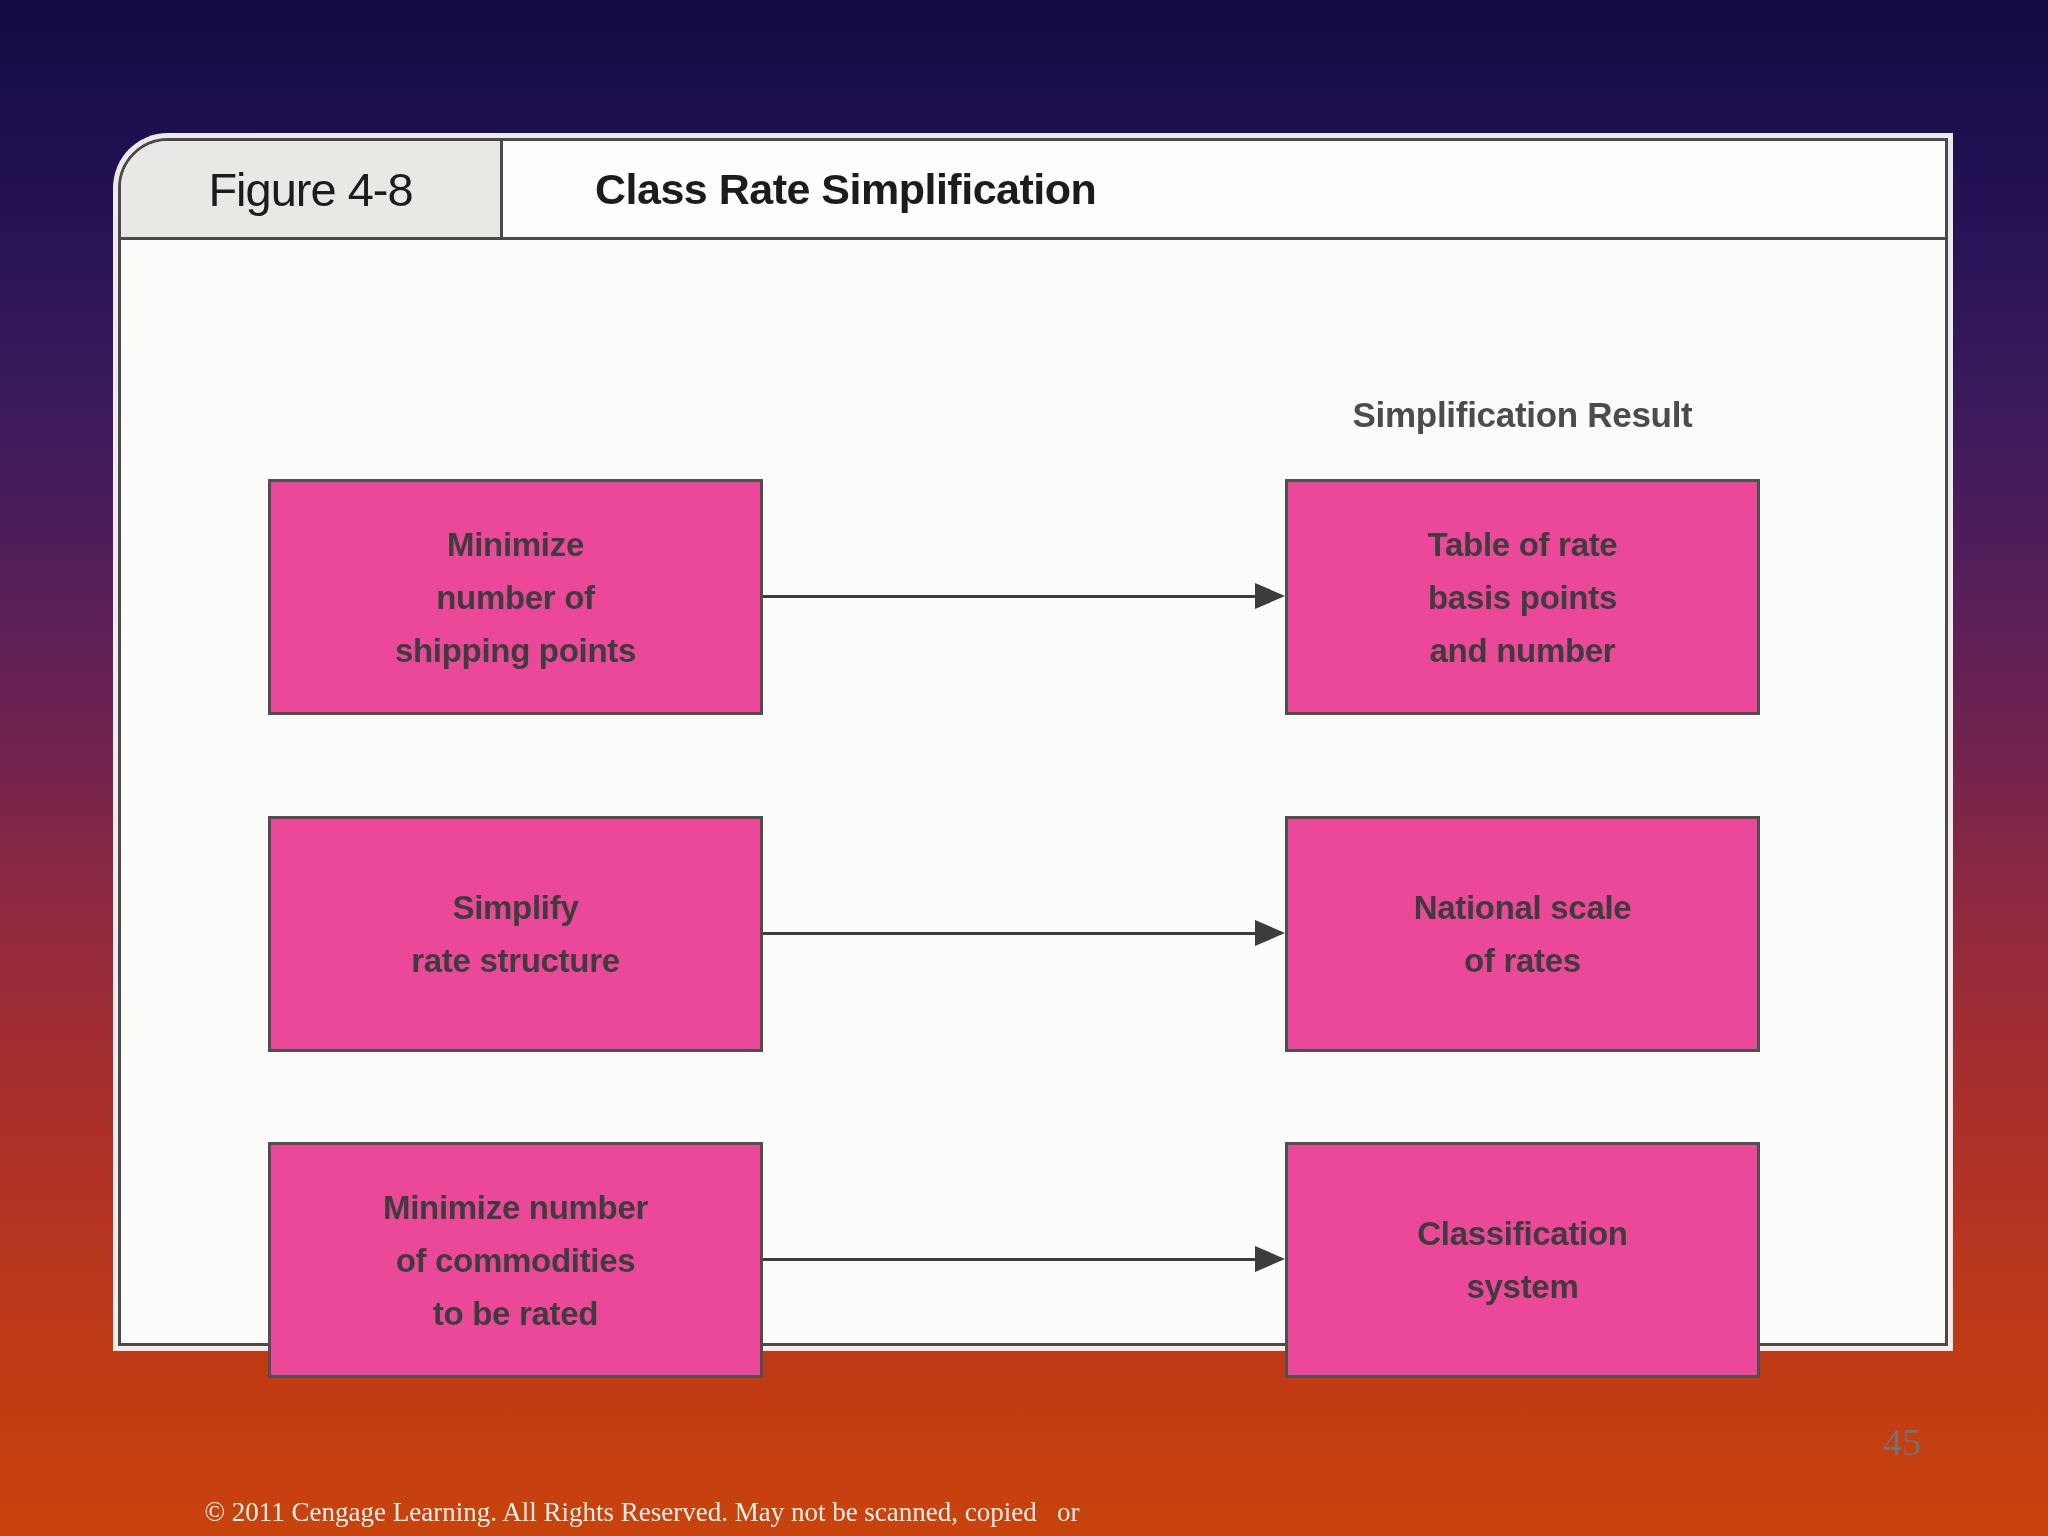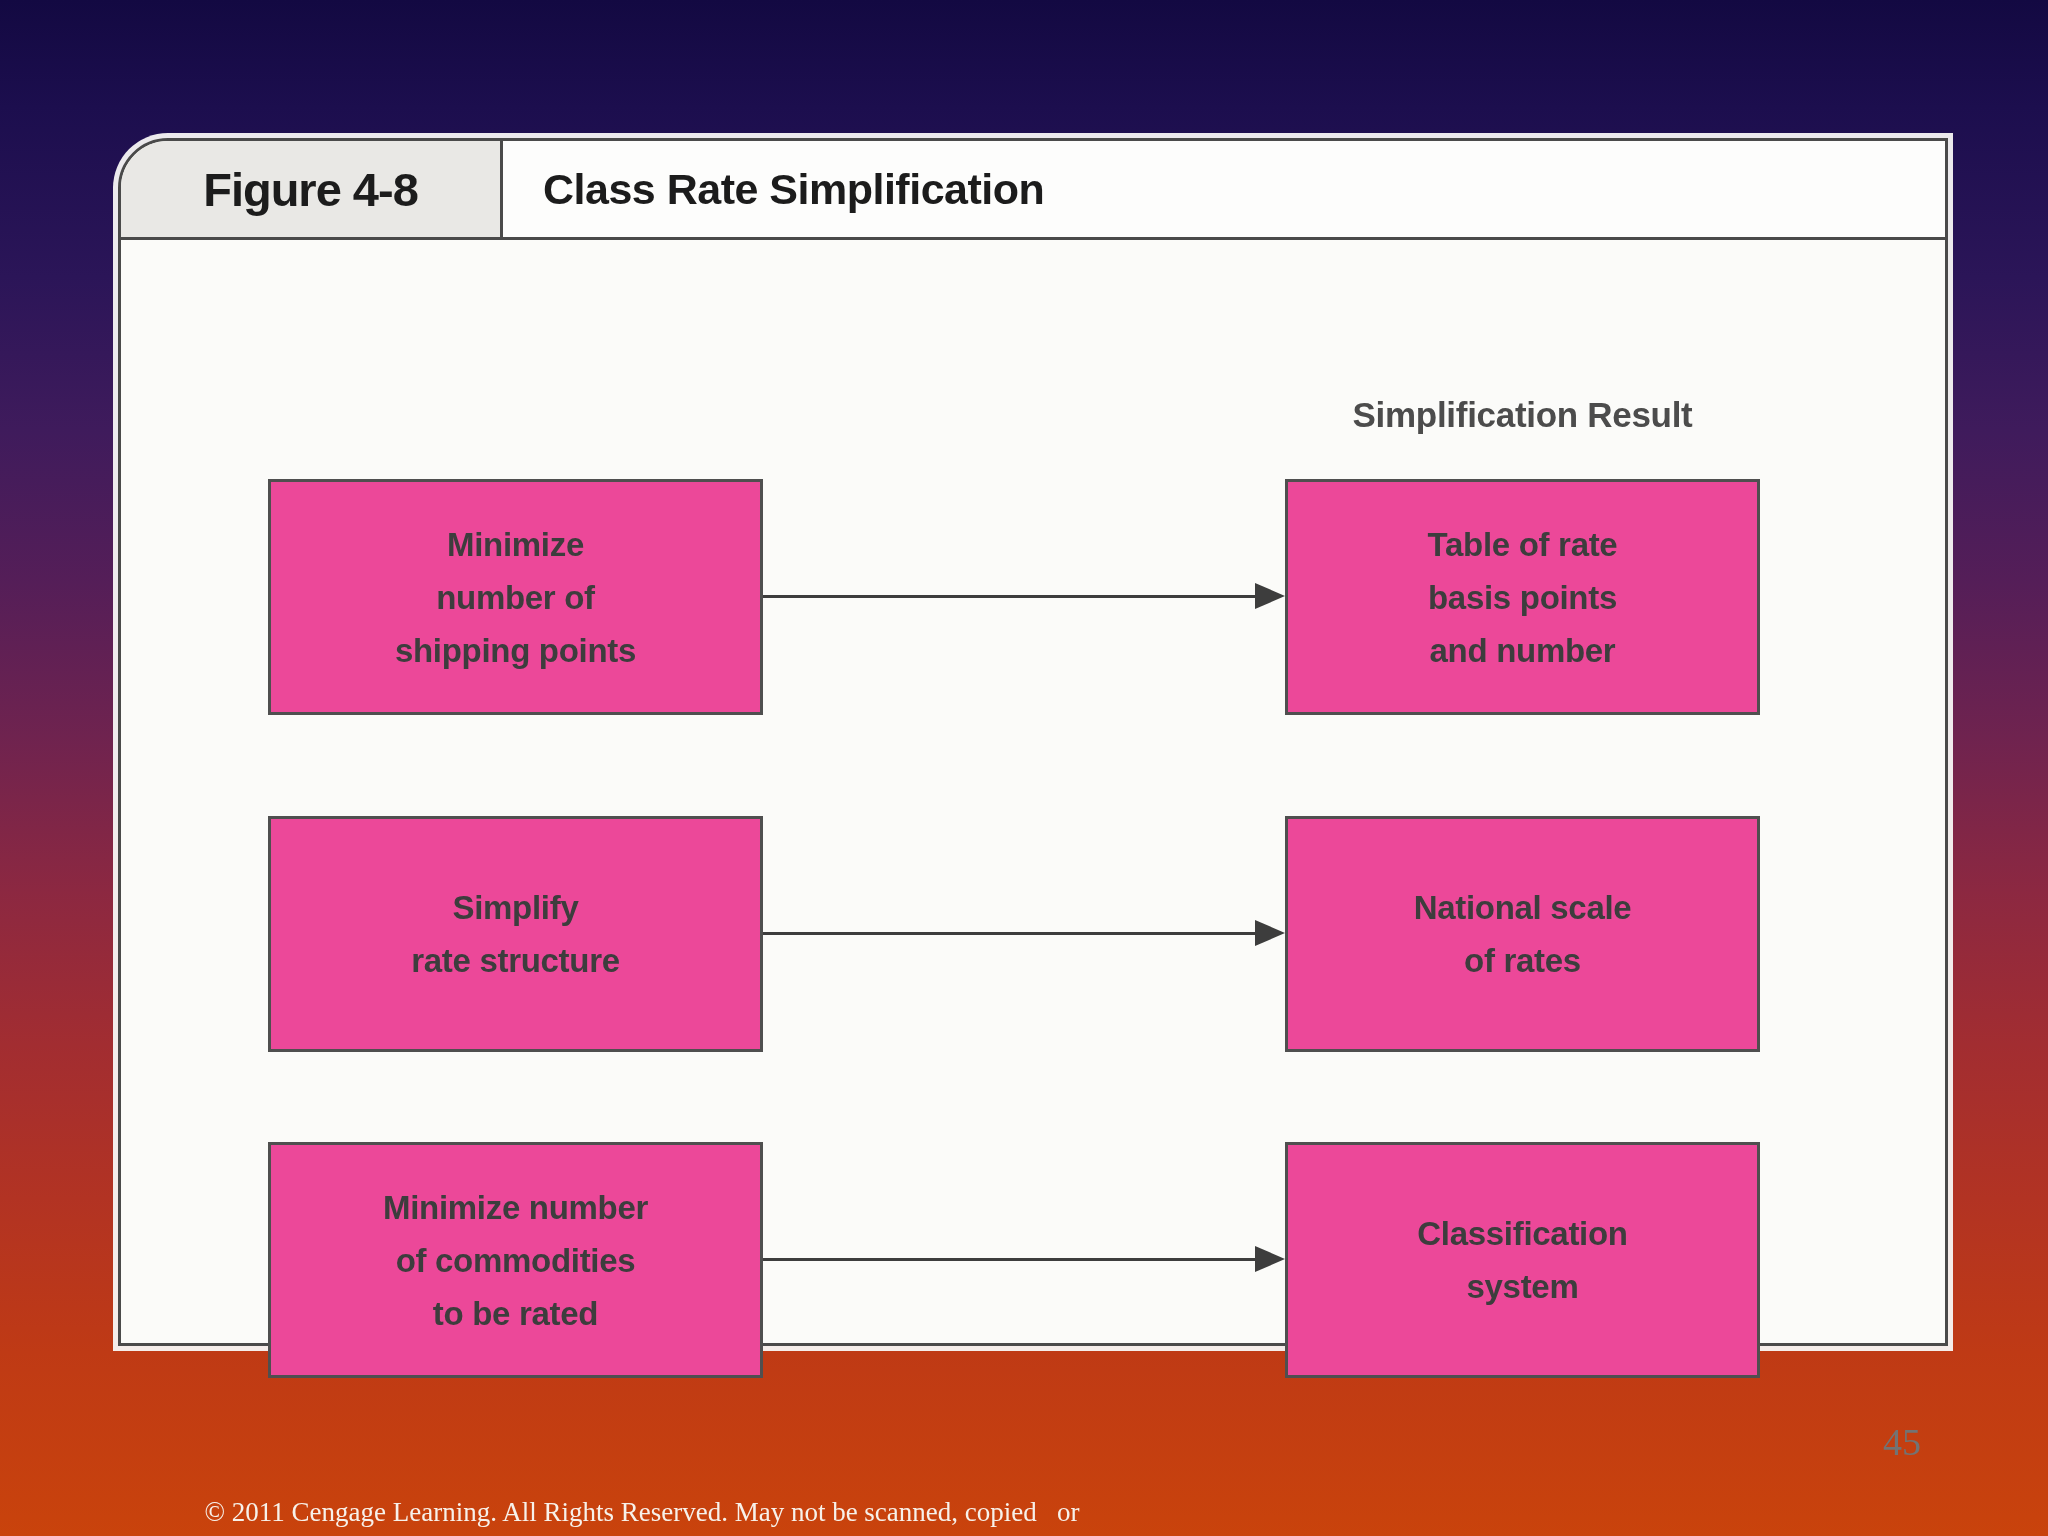--- a/index.html
+++ b/index.html
@@ -44,30 +44,30 @@
   }
   .figure-tab {
     width: 379px;
     background: #e9e8e5;
     border-right: 3px solid #4a4a4a;
     border-top-left-radius: 47px;
     display: flex;
     align-items: center;
     justify-content: center;
     font-size: 47px;
-    font-weight: bold;
+    font-weight: normal;
     letter-spacing: -1px;
     color: #1c1c1c;
   }
   .figure-title {
     flex: 1;
     background: #fdfdfc;
     display: flex;
     align-items: center;
-    padding-left: 40px;
+    padding-left: 92px;
     font-size: 43px;
     font-weight: bold;
     letter-spacing: -0.5px;
     color: #1c1c1c;
   }
   .panel-body { position: relative; width: 100%; height: 1103px; }
   .col-header {
     position: absolute;
     top: 150px;
     height: 50px;

